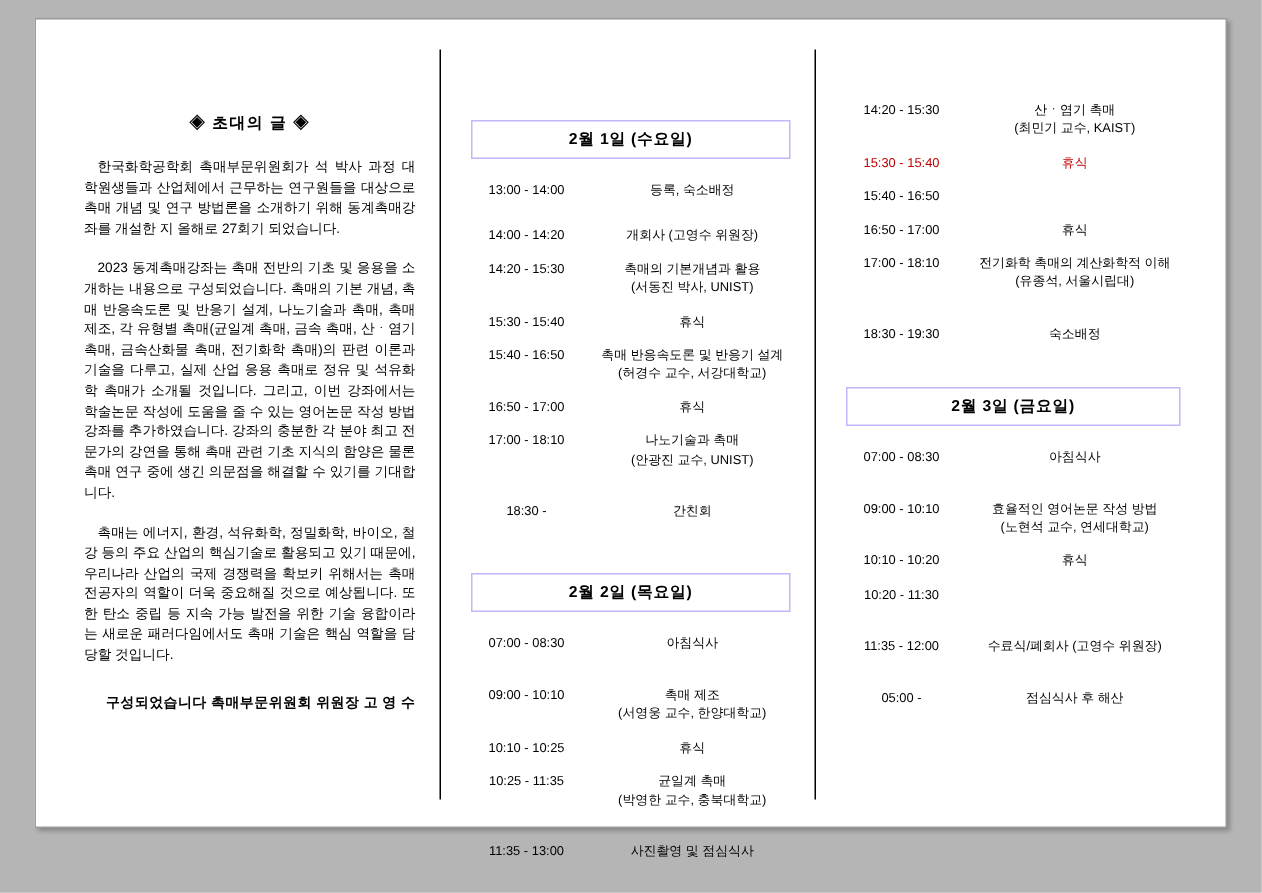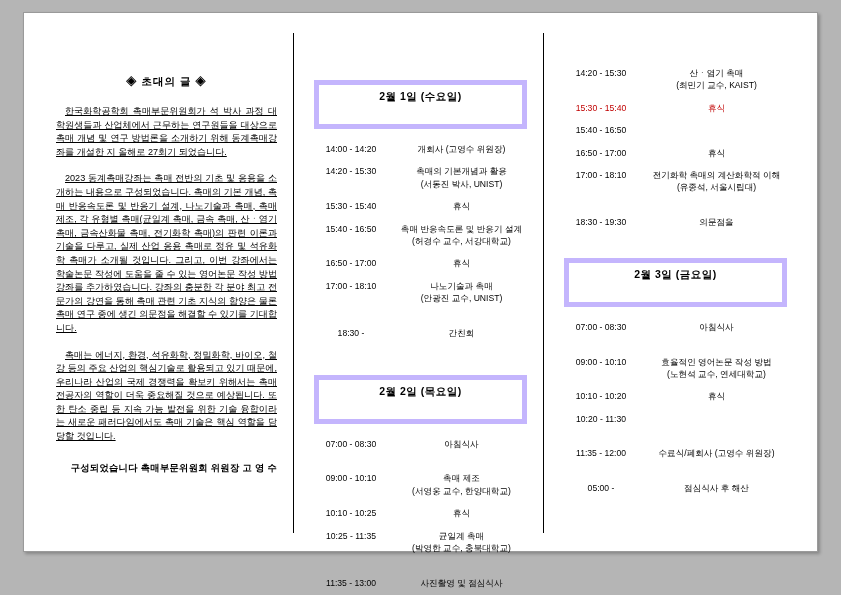--- a/index.html
+++ b/index.html
@@ -64,38 +64,37 @@
   }
   .para {
     font-size: 9.1px;
     line-height: 13.6px;
     text-align: justify;
     text-justify: inter-ideograph;
     margin: 0 0 13px 0;
     text-indent: 9px;
     color: #000;
     word-break: break-all;
-    text-decoration: underline;
   }
   .signature {
     margin-top: 18px;
     text-align: right;
     font-size: 9.3px;
     font-weight: bold;
     letter-spacing: 0.3px;
     color: #000;
   }
 
   
   .day-box {
-    border: 5px solid #c4b5fd;
+    border: 1px solid #c4b5fd;
     text-align: center;
     font-size: 10.5px;
     font-weight: bold;
-    padding: 5px 0 20px 0;
+    padding: 5px 0 5px 0;
     margin: 0 6px 0 2px;
     background: #fff;
     letter-spacing: 0.5px;
   }
   .day-box.first { margin-top: 47px; }
 
   
   .sched {
     margin-top: 14px;
     text-align: center;
@@ -136,20 +135,26 @@
       <div class="invite-title">◈ 초대의 글 ◈</div>
       <p class="para">한국화학공학회 촉매부문위원회가 석 박사 과정 대학원생들과 산업체에서 근무하는 연구원들을 대상으로 촉매 개념 및 연구 방법론을 소개하기 위해 동계촉매강좌를 개설한 지 올해로 27회기 되었습니다.</p>
       <p class="para">2023 동계촉매강좌는 촉매 전반의 기초 및 응용을 소개하는 내용으로 구성되었습니다. 촉매의 기본 개념, 촉매 반응속도론 및 반응기 설계, 나노기술과 촉매, 촉매 제조, 각 유형별 촉매(균일계 촉매, 금속 촉매, 산ㆍ염기 촉매, 금속산화물 촉매, 전기화학 촉매)의 판련 이론과 기술을 다루고, 실제 산업 응용 촉매로 정유 및 석유화학 촉매가 소개될 것입니다. 그리고, 이번 강좌에서는 학술논문 작성에 도움을 줄 수 있는 영어논문 작성 방법 강좌를 추가하였습니다. 강좌의 충분한 각 분야 최고 전문가의 강연을 통해 촉매 관련 기초 지식의 함양은 물론 촉매 연구 중에 생긴 의문점을 해결할 수 있기를 기대합니다.</p>
       <p class="para">촉매는 에너지, 환경, 석유화학, 정밀화학, 바이오, 철강 등의 주요 산업의 핵심기술로 활용되고 있기 때문에, 우리나라 산업의 국제 경쟁력을 확보키 위해서는 촉매 전공자의 역할이 더욱 중요해질 것으로 예상됩니다. 또한 탄소 중립 등 지속 가능 발전을 위한 기술 융합이라는 새로운 패러다임에서도 촉매 기술은 핵심 역할을 담당할 것입니다.</p>
       <div class="signature">구성되었습니다 촉매부문위원회 위원장 고 영 수</div>
     </div>
 
     <div class="col col-mid">
       <div class="day-box first">2월 1일 (수요일)</div>
       <div class="sched">
+        <div class="row gap-lg">
+          <div class="time">13:00 - 14:00</div>
+          <div class="desc">
+            <span>등록, 숙소배정</span>
+          </div>
+        </div>
         <div class="row">
           <div class="time">14:00 - 14:20</div>
           <div class="desc">
             <span>개회사 (고영수 위원장)</span>
           </div>
         </div>
         <div class="row">
           <div class="time">14:20 - 15:30</div>
           <div class="desc">
             <span>촉매의 기본개념과 활용</span>
@@ -258,21 +263,21 @@
         <div class="row gap-xl">
           <div class="time">17:00 - 18:10</div>
           <div class="desc">
             <span>전기화학 촉매의 계산화학적 이해</span>
             <span class="sub">(유종석, 서울시립대)</span>
           </div>
         </div>
         <div class="row">
           <div class="time">18:30 - 19:30</div>
           <div class="desc">
-            <span>의문점을</span>
+            <span>숙소배정</span>
           </div>
         </div>
       </div>
 
       <div class="spacer-20"></div>
 
       <div class="day-box">2월 3일 (금요일)</div>
       <div class="sched">
         <div class="row gap-xl">
           <div class="time">07:00 - 08:30</div>

